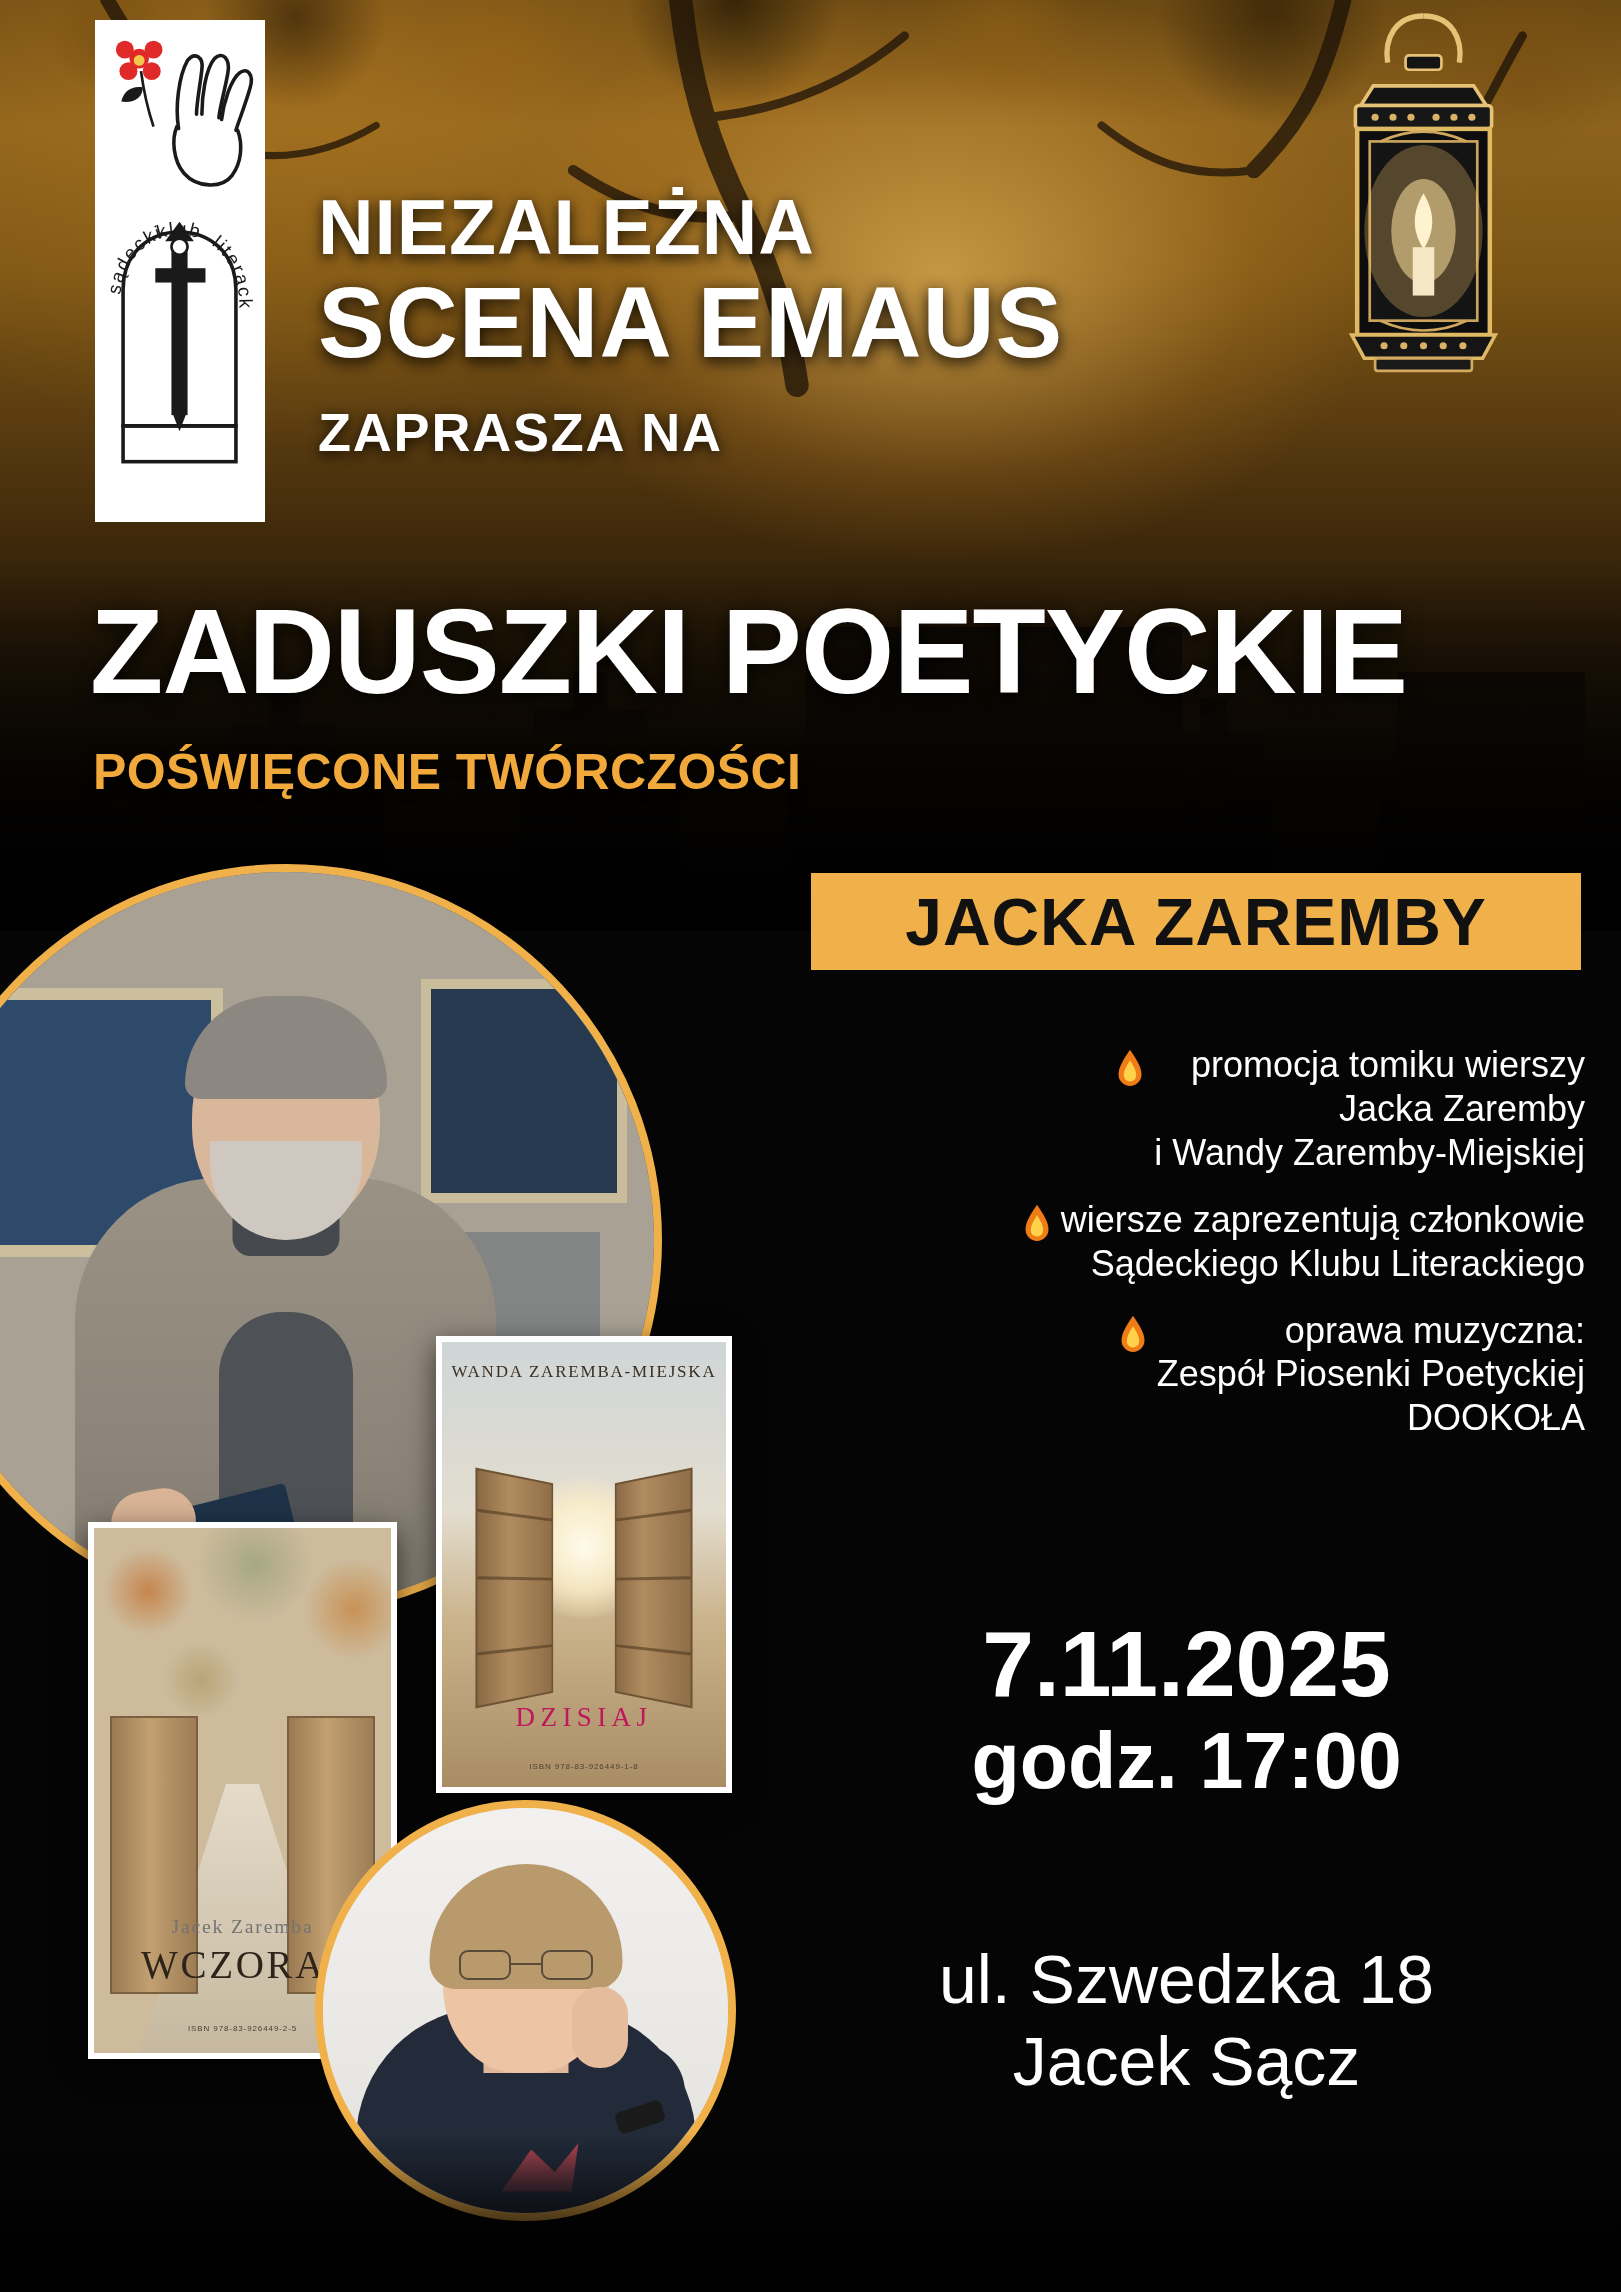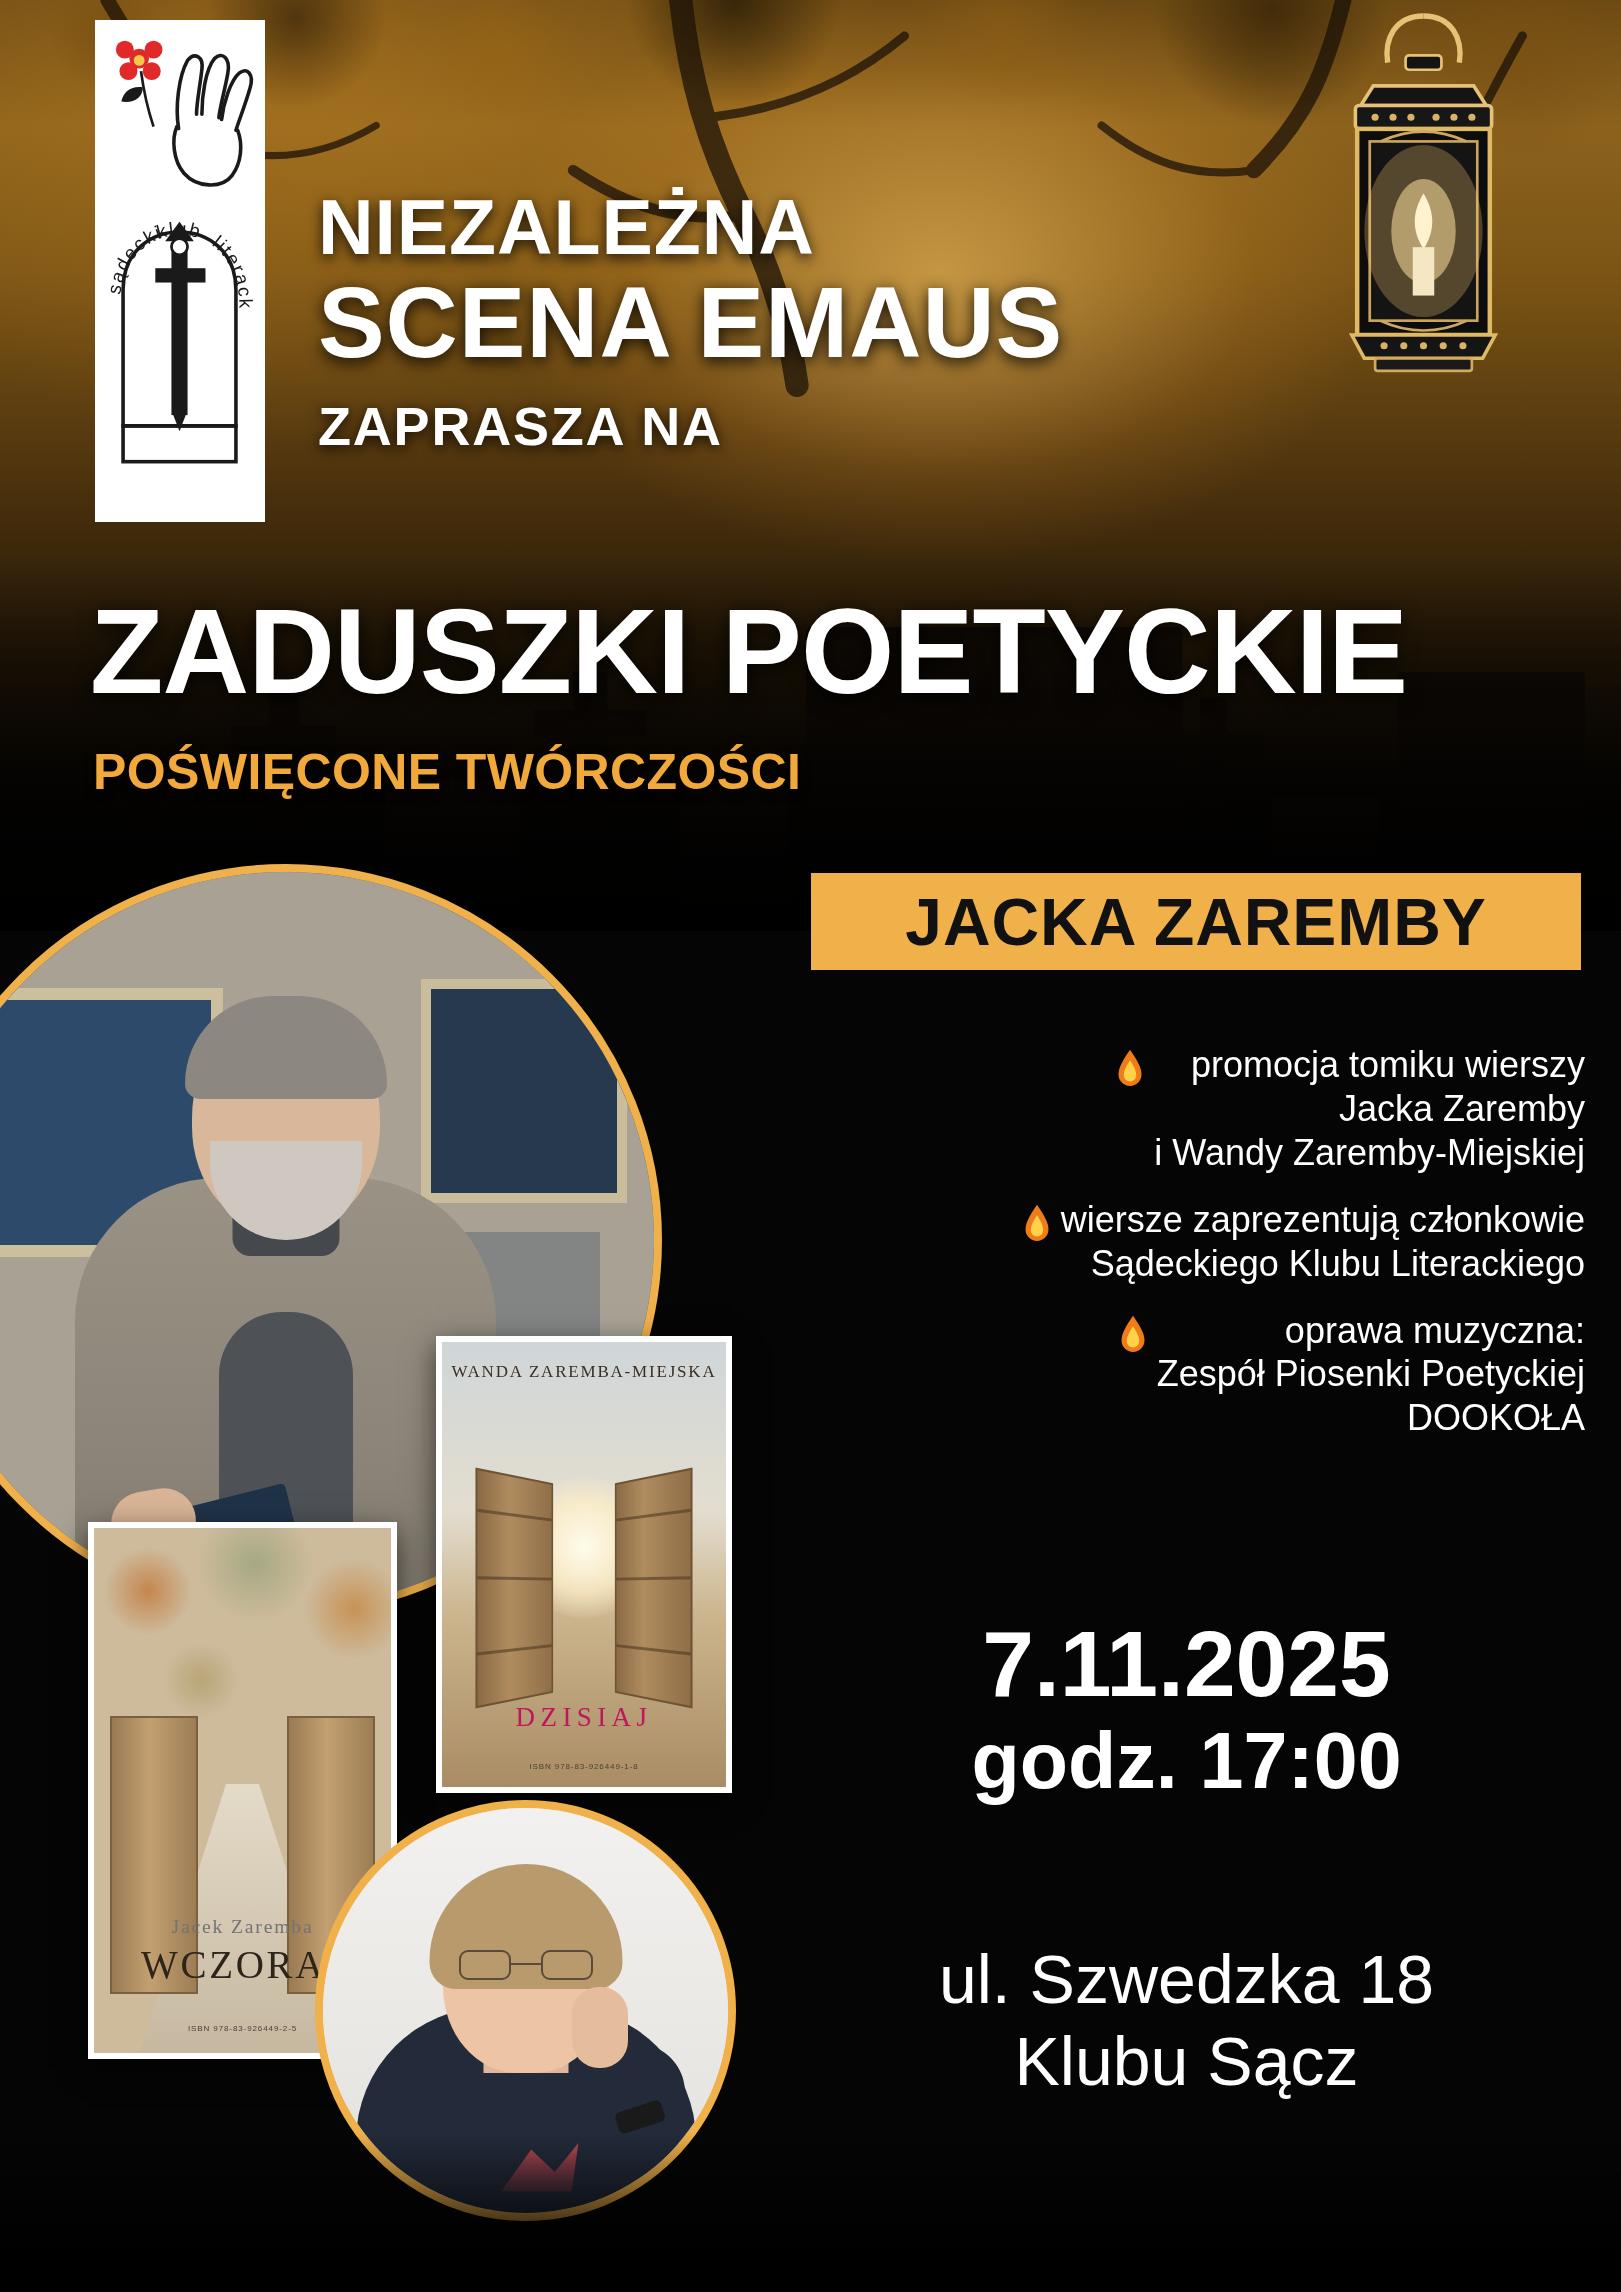--- a/index.html
+++ b/index.html
@@ -74,21 +74,21 @@
     line-height: 1.02;
   }
   .hl2 {
     font-size: 100px; font-weight: bold; color: #fff; letter-spacing: 0.9px;
     text-shadow: 0 3.6px 16px rgba(0,0,0,.9);
     line-height: 1.0; margin-top: 5.4px;
   }
   .hl3 {
     font-size: 54px; font-weight: bold; color: #fff; letter-spacing: 1.8px;
     text-shadow: 0 2.7px 12.5px rgba(0,0,0,.85);
-    margin-top: 23px;
+    margin-top: 29px;
   }
   .hl-main {
     position: absolute; left: 90px; top: 591px; width: 1522px;
     font-size: 120px; font-weight: bold; color: #fff; letter-spacing: -0.9px;
     text-shadow: 0 5.4px 19.7px rgba(0,0,0,.9);
     line-height: 1;
   }
   .hl-sub {
     position: absolute; left: 93px; top: 743px; width: 1343px;
     font-size: 50px; font-weight: bold; color: #f0a93a; letter-spacing: 0.4px;
@@ -528,21 +528,21 @@
 
   </div>
 
   <div class="date-block">
     <div class="date-line">7.11.2025</div>
     <div class="time-line">godz. 17:00</div>
   </div>
 
   <div class="addr-block">
     <div class="addr-line">ul. Szwedzka 18</div>
-    <div class="addr-line">Klubu Sącz</div>
+    <div class="addr-line">Jacek Sącz</div>
   </div>
 
   <div class="portrait-man">
     <div class="pm-inner">
       <div class="pm-wall"></div>
       <div class="pm-frame"></div>
       <div class="pm-frame2"></div>
       <div class="pm-door"></div>
       <div class="pm-body"></div>
       <div class="pm-shirt"></div>

